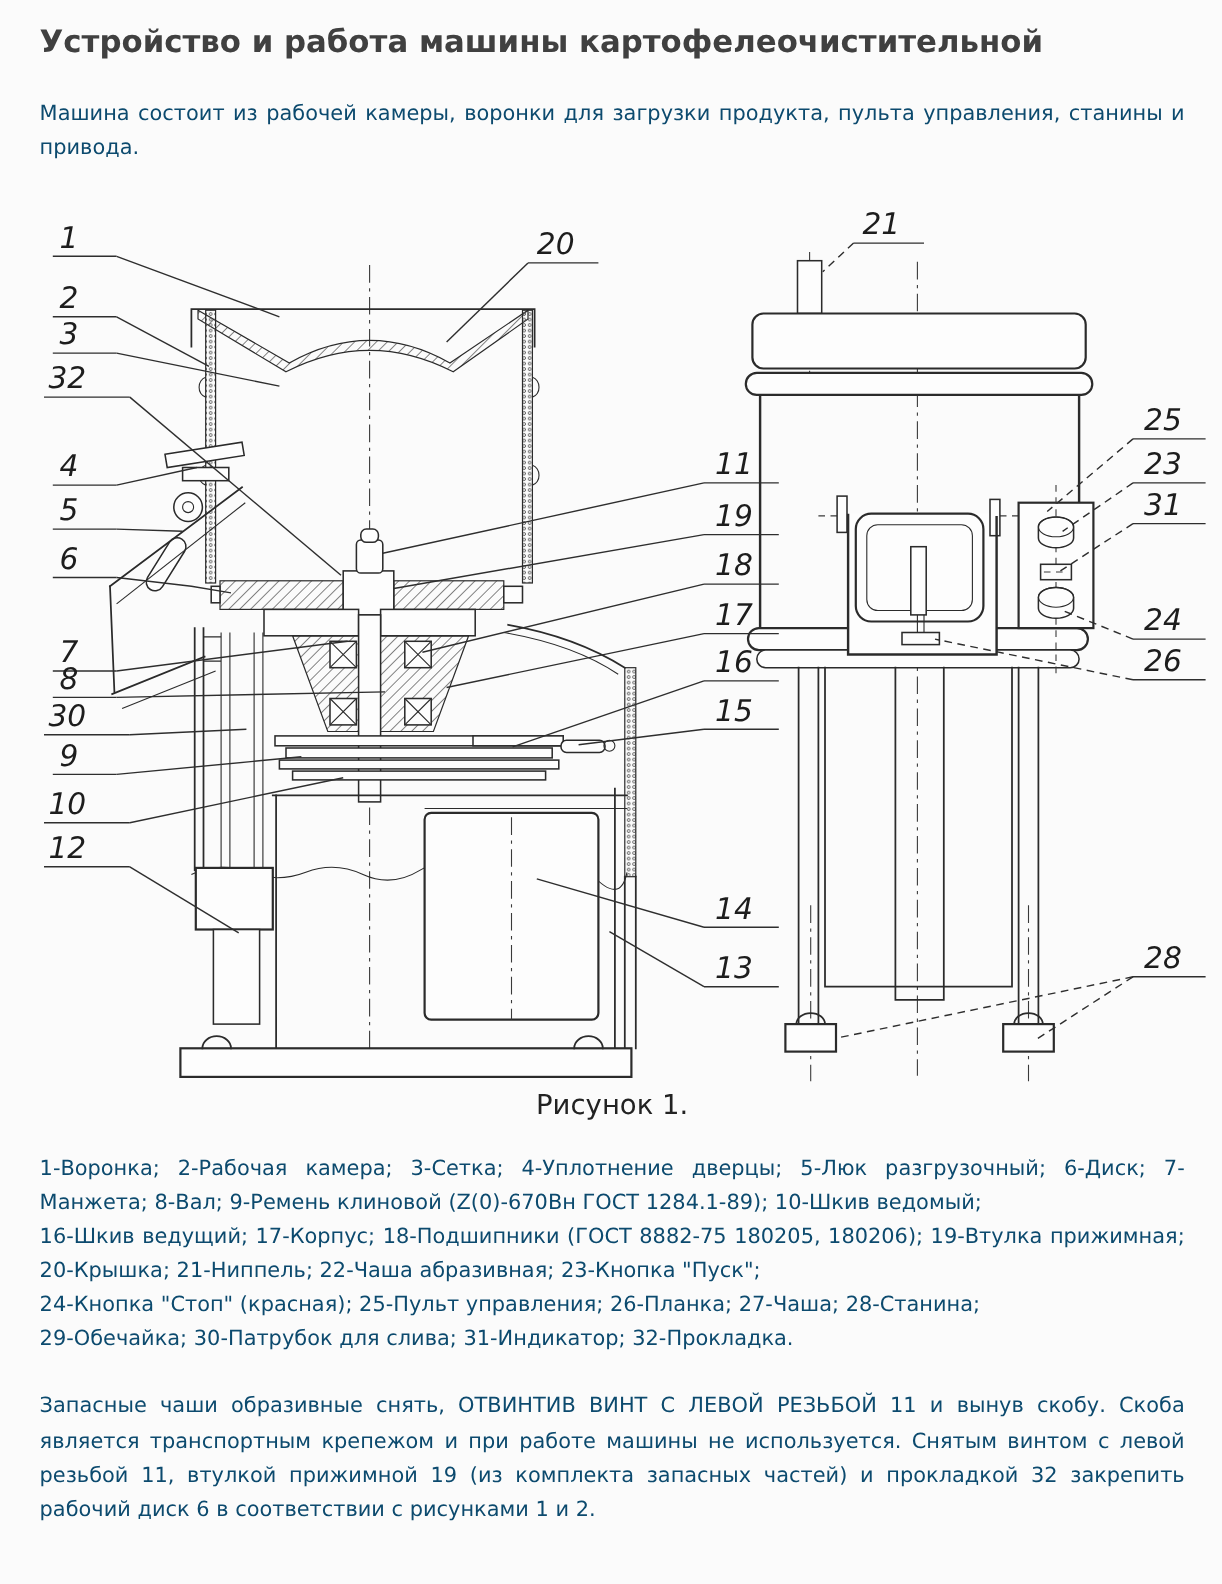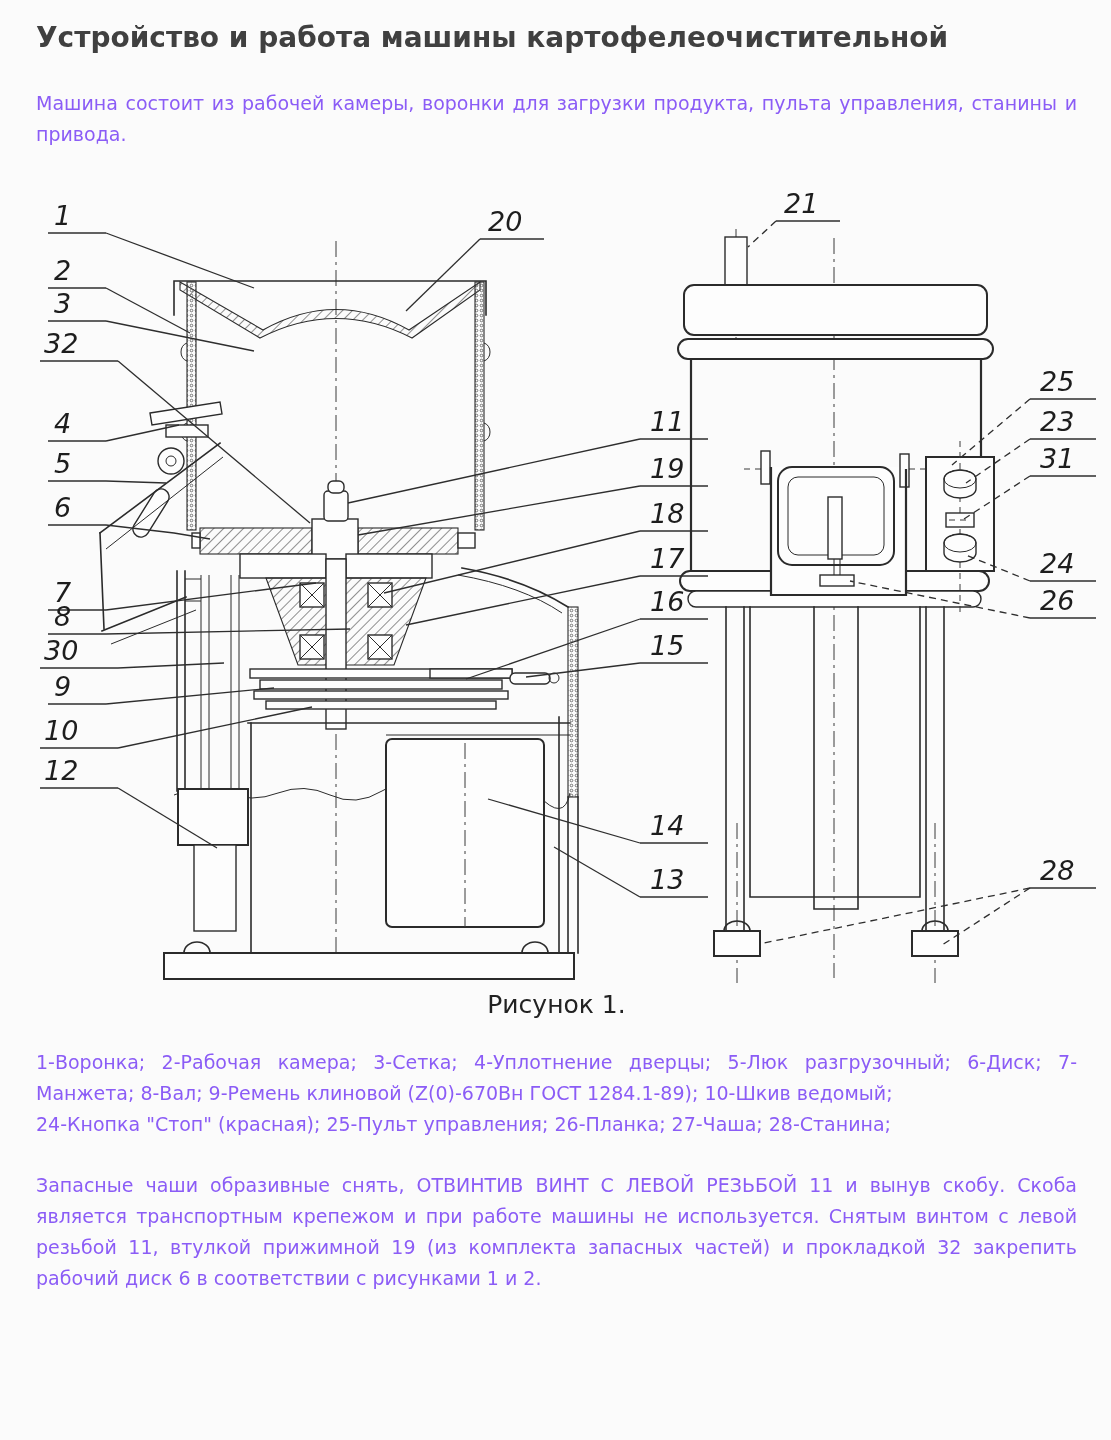--- a/index.html
+++ b/index.html
@@ -1,19 +1,19 @@
 <!DOCTYPE html>
 <html><head>
 <meta charset="utf-8">
 <style>
   html,body{margin:0;padding:0;background:#fbfbfb;}
   body{width:1111px;font-family:"DejaVu Sans","Liberation Sans",sans-serif;color:#161616;}
   .page{padding:16px 34px 30px 36px;}
   h1[data-name="page-title"]{font-size:28px;line-height:1.15;font-weight:bold;color:#404040;margin:6px 0 0 0;}
-  .body-text{font-size:19px;line-height:1.64;text-align:justify;color:#8b5cf6;margin:0;}
+  .body-text{font-size:19px;line-height:1.64;text-align:justify;color:#0c4a6e;margin:0;}
   .intro{margin-top:34px;}
   .figure-wrap{margin-top:32px;margin-left:-22px;}
   svg.fig{display:block;}
   .fig-caption{font-size:25px;color:#222;text-align:center;margin-top:2px;}
   .parts{margin-top:28px;}
   .parts p{margin:0;}
   .notes{margin-top:30px;}
   
   .ln{stroke:#2b2b2b;stroke-width:1.6;fill:none;stroke-linecap:square;}
   .ln-thin{stroke:#2b2b2b;stroke-width:1;fill:none;}
@@ -270,18 +270,20 @@
           <polyline points="1016,705 750,760" class="co-line co-dash" data-name="callout-leader-28"></polyline>
           <polyline points="1016,705 928,762" class="co-line co-dash" data-name="callout-leader-28"></polyline>
         </g>
     </svg>
   </div>
 
   <div class="fig-caption" data-name="figure-caption">Рисунок 1.</div>
 
   <div class="parts body-text" data-name="parts-list">
     <p data-name="parts-list-paragraph">1-Воронка; 2-Рабочая камера; 3-Сетка; 4-Уплотнение дверцы; 5-Люк разгрузочный; 6-Диск; 7-Манжета; 8-Вал; 9-Ремень клиновой (Z(0)-670Вн ГОСТ 1284.1-89); 10-Шкив ведомый;</p>
+    <p data-name="parts-list-paragraph">16-Шкив ведущий; 17-Корпус; 18-Подшипники (ГОСТ 8882-75 180205, 180206); 19-Втулка прижимная; 20-Крышка; 21-Ниппель; 22-Чаша абразивная; 23-Кнопка "Пуск";</p>
     <p data-name="parts-list-paragraph">24-Кнопка "Стоп" (красная); 25-Пульт управления; 26-Планка; 27-Чаша; 28-Станина;</p>
+    <p data-name="parts-list-paragraph">29-Обечайка; 30-Патрубок для слива; 31-Индикатор; 32-Прокладка.</p>
   </div>
 
   <p class="body-text notes" data-name="notes-paragraph">Запасные чаши образивные снять, ОТВИНТИВ ВИНТ С ЛЕВОЙ РЕЗЬБОЙ 11 и вынув скобу. Скоба является транспортным крепежом и при работе машины не используется. Снятым винтом с левой резьбой 11, втулкой прижимной 19 (из комплекта запасных частей) и прокладкой 32 закрепить рабочий диск 6 в соответствии с рисунками 1 и 2.</p>
 
 </div>
 
 </body></html>

